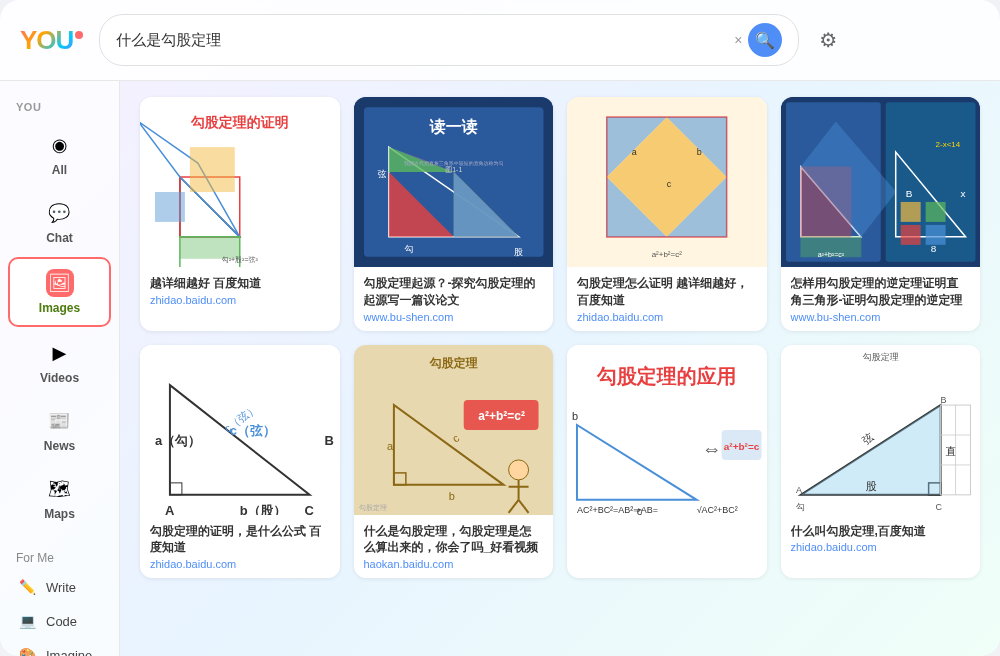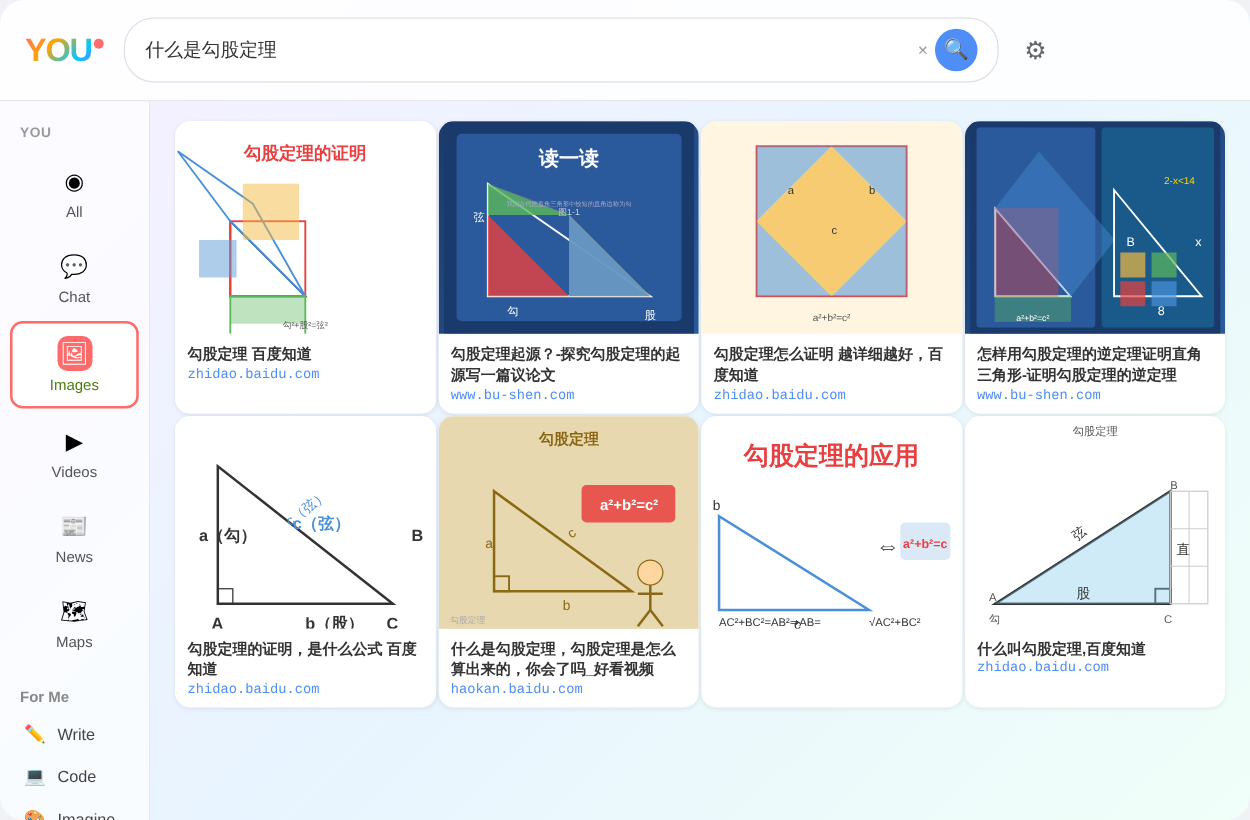--- a/index.html
+++ b/index.html
@@ -144,35 +144,35 @@
       font-size: 18px;
       border-radius: 8px;
     }
     .sidebar-item.active .sidebar-icon {
       background: #ff6b6b;
       color: white;
     }
     .sidebar-label {
       font-size: 12px;
       color: #555;
-      font-weight: 400;
+      font-weight: 700;
     }
     .sidebar-item.active .sidebar-label {
       color: #4d7c0f;
     }
     .sidebar-divider {
       height: 1px;
       background: #e8e8e8;
       margin: 6px 16px;
     }
     .for-me-label {
       font-size: 12px;
       color: #888;
       padding: 4px 16px;
-      font-weight: 700;
+      font-weight: 400;
     }
     .sidebar-item-row {
       display: flex;
       align-items: center;
       padding: 8px 12px;
       cursor: pointer;
       border-radius: 8px;
       margin: 0 6px;
       gap: 8px;
       transition: background 0.15s;
@@ -190,21 +190,21 @@
     
     .content {
       flex: 1;
       overflow-y: auto;
       padding: 16px 20px;
     }
     
     .image-grid {
       display: grid;
       grid-template-columns: repeat(4, 1fr);
-      gap: 2px;
+      gap: 14px;
     }
     .image-card {
       background: #fff;
       border-radius: 12px;
       overflow: hidden;
       box-shadow: 0 1px 4px rgba(0,0,0,0.08);
       cursor: pointer;
     }
     .image-thumb {
       width: 100%;
@@ -226,21 +226,20 @@
       line-height: 1.4;
       margin-bottom: 2px;
       display: -webkit-box;
       -webkit-line-clamp: 2;
       -webkit-box-orient: vertical;
       overflow: hidden;
     }
     .card-url {
       font-size: 11px;
       color: #4f8ef7;
-      font-family: Liberation Mono, monospace;
     }
 
     
     .img1 {
       background: linear-gradient(white, white);
       display: flex;
       align-items: center;
       justify-content: center;
     }
     .img2 {
@@ -347,21 +346,21 @@
               <polygon points="40,80 100,140 58,66 -2,24" fill="none" stroke="#4a90d9" stroke-width="1.5"></polygon>
 
               <polygon points="100,140 40,140 40,200 100,200" fill="none" stroke="#5cb85c" stroke-width="1.5"></polygon>
               <rect x="15" y="95" width="30" height="30" fill="#5b9bd5" opacity="0.5"></rect>
               <rect x="50" y="50" width="45" height="45" fill="#f4b942" opacity="0.5"></rect>
               <rect x="40" y="140" width="60" height="22" fill="#5cb85c" opacity="0.4"></rect>
               <text x="100" y="165" text-anchor="middle" font-size="7" fill="#555">勾²+股²=弦²</text>
             </svg>
           </div>
           <div class="card-info">
-            <div class="card-title">勾股定理 百度知道</div>
+            <div class="card-title">越详细越好 百度知道</div>
             <div class="card-url">zhidao.baidu.com</div>
           </div>
         </div>
 
         <div class="image-card">
           <div class="image-thumb img2">
             <svg viewBox="0 0 200 170" class="card-image-svg">
               <rect width="200" height="170" fill="#1a3a6b"></rect>
               <rect x="10" y="10" width="180" height="150" fill="#2a5a9b" rx="4"></rect>
               <text x="100" y="35" text-anchor="middle" font-size="16" font-weight="bold" fill="#ffffff">读一读</text>

